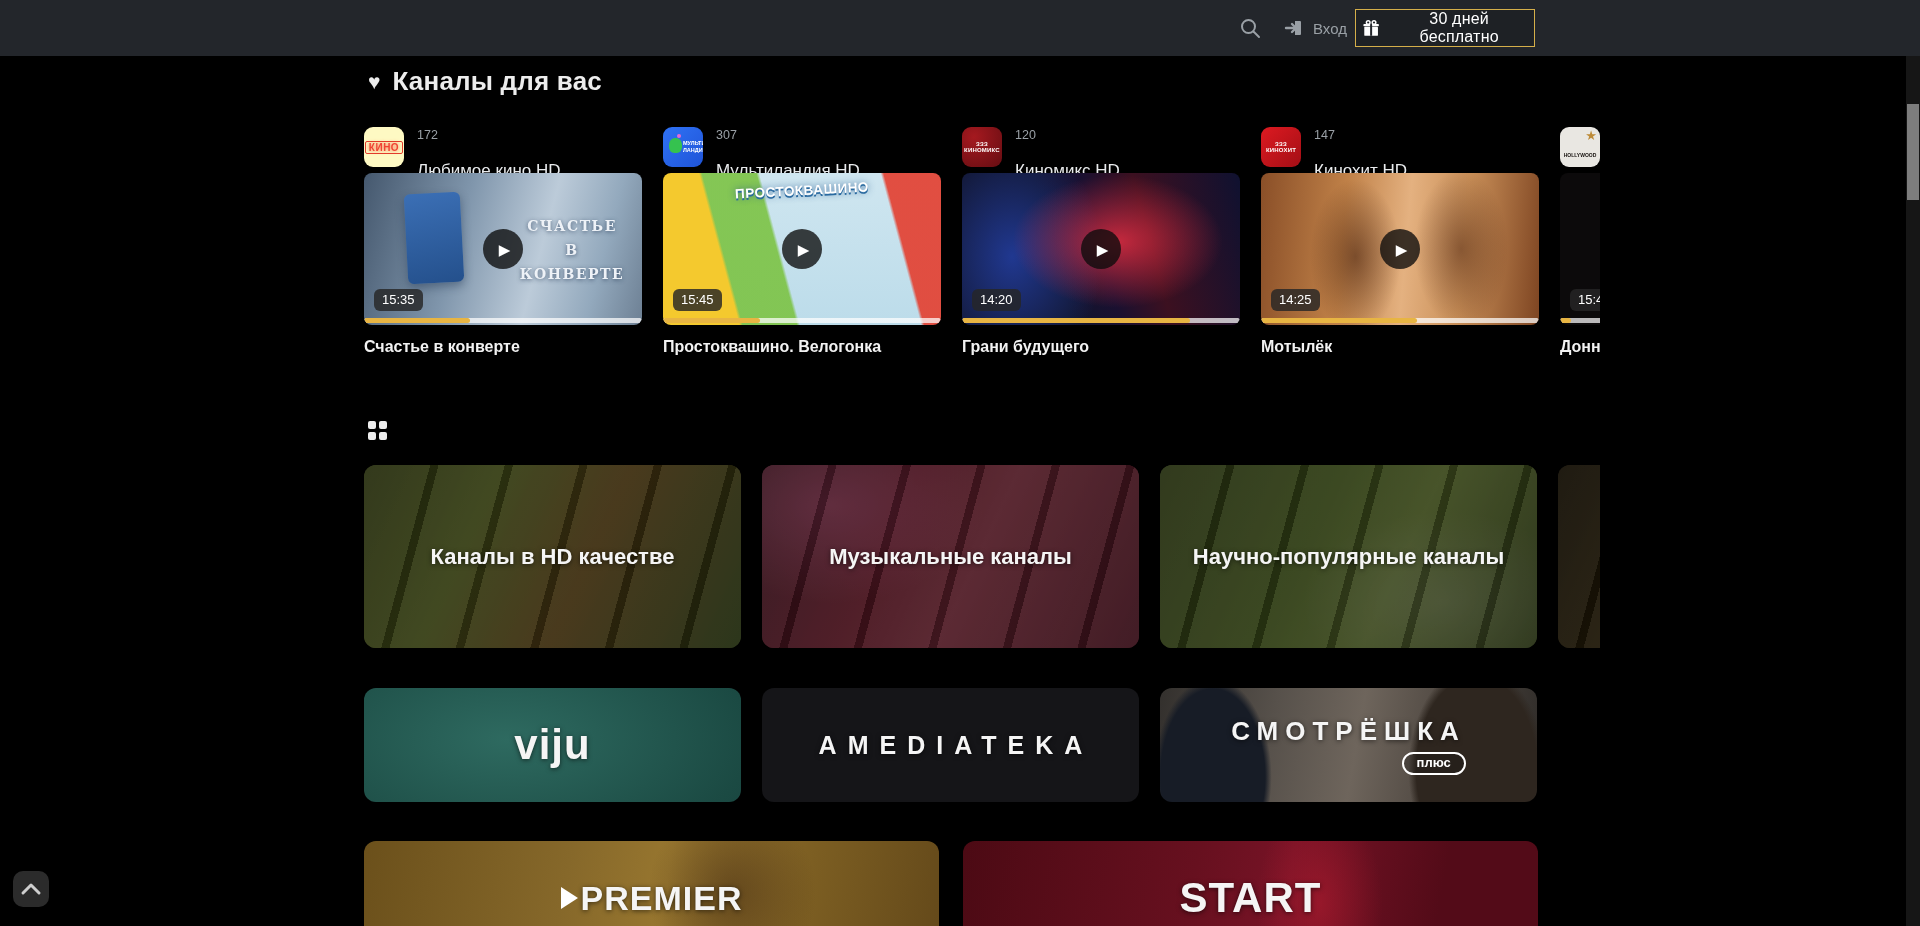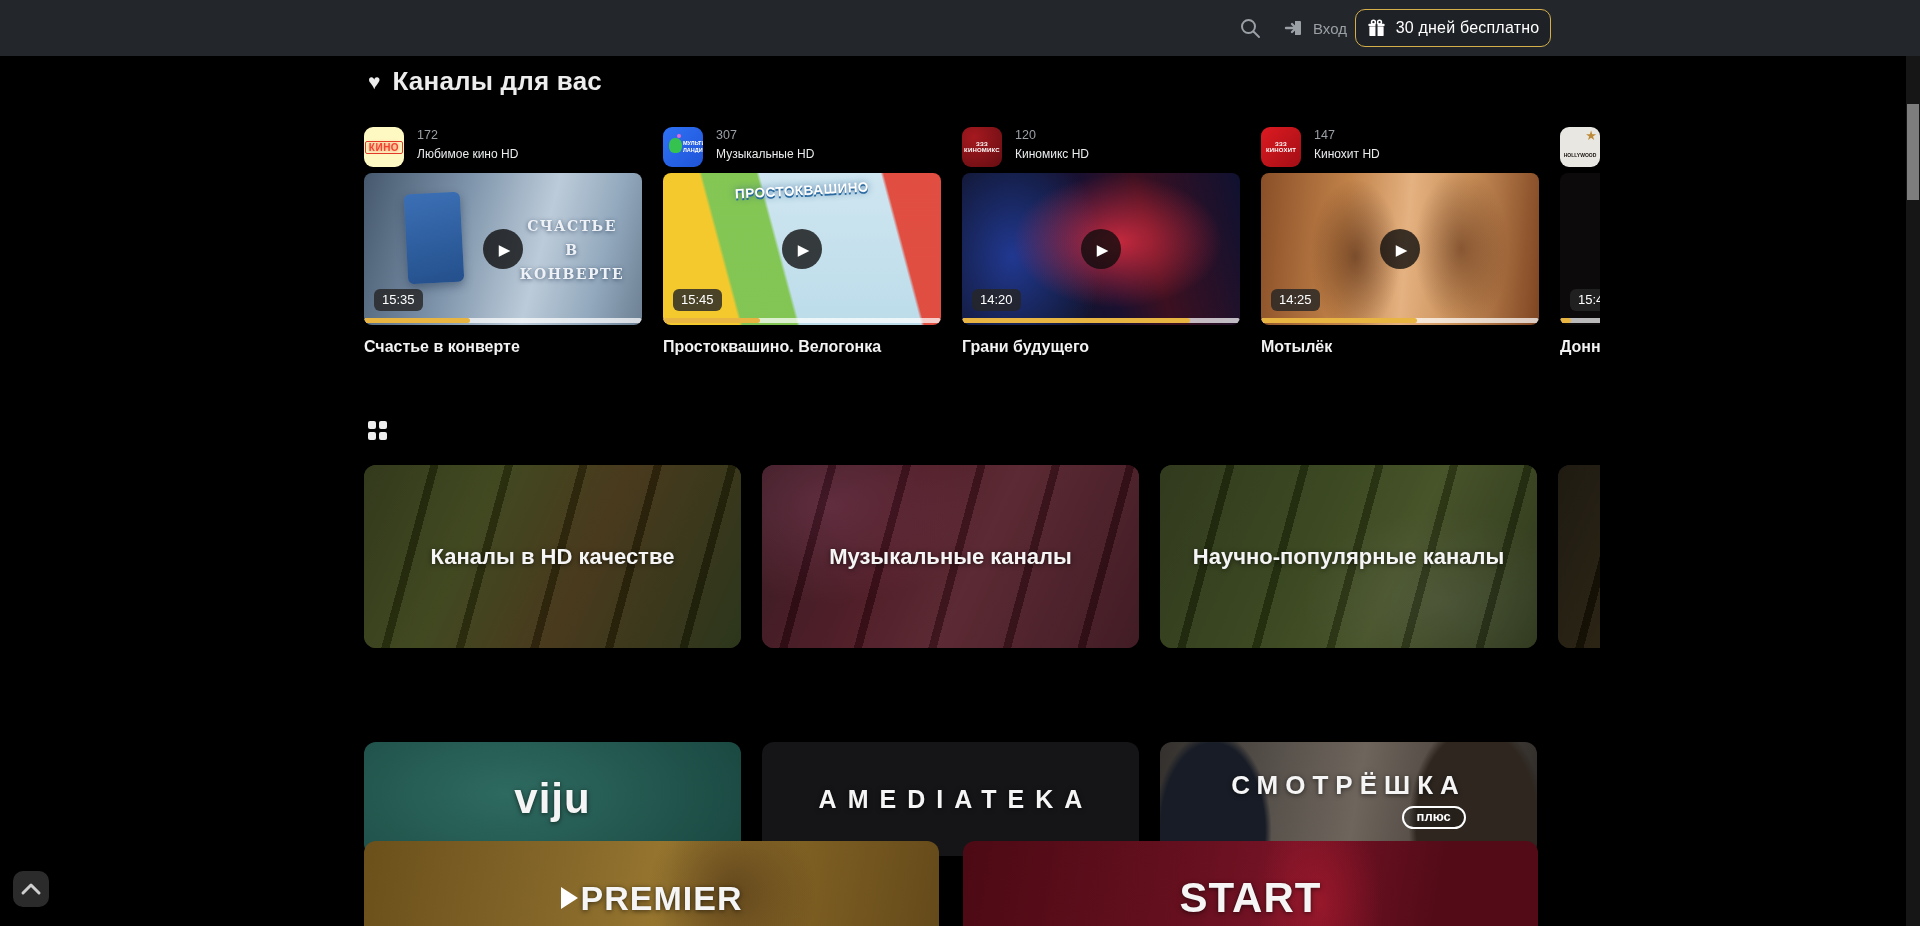--- a/index.html
+++ b/index.html
@@ -11,22 +11,22 @@
   .nav-menu{position:absolute;left:393px;top:0;height:56px;display:flex;align-items:center;gap:19px;}
   .nav-menu a{font-size:14px;color:#8a9097;text-decoration:none;position:relative;
               padding:18px 1px;font-weight:500;cursor:pointer;white-space:nowrap;}
   .nav-menu a.active{color:#fff;}
   .nav-menu a.active::after{content:"";position:absolute;left:0;right:0;bottom:12px;height:3px;
               border-radius:2px;background:#e7bd4e;}
   .nav-right-search{position:absolute;left:1236px;top:15px;width:28px;height:28px;background:none;border:none;
               cursor:pointer;padding:0;}
   .nav-login{position:absolute;left:1284px;top:0;height:56px;display:flex;align-items:center;gap:9px;cursor:pointer;}
   .nav-login .lbl{font-size:15px;color:#9aa0a6;}
-  .trial-btn{position:absolute;left:1355px;top:9px;width:196px;height:38px;border:1.5px solid #d5 af4a;
-             border:1.5px solid #d5af4a;border-radius:10px;background:rgba(0,0,0,0.12);
+  .trial-btn{position:absolute;left:1355px;top:9px;width:180px;height:38px;border:1.5px solid #d5 af4a;
+             border:1.5px solid #d5af4a;border-radius:0;background:rgba(0,0,0,0.12);
              display:flex;align-items:center;justify-content:center;gap:10px;cursor:pointer;}
   .trial-btn .lbl{font-size:16px;color:#fff;font-weight:500;letter-spacing:0.2px;}
 
   
   .sec-head{position:absolute;left:368px;display:flex;align-items:center;gap:12px;}
   .sec-title{font-size:26px;font-weight:700;color:#ededed;letter-spacing:0.2px;}
   .heart{font-size:21px;color:#ededed;line-height:1;}
   .grid-ic{display:grid;grid-template-columns:8px 8px;grid-template-rows:8px 8px;gap:3px;}
   .grid-ic span{background:#ededed;border-radius:2px;}
 
@@ -46,21 +46,21 @@
   .logo.l2 .blob{position:absolute;left:6px;top:11px;width:13px;height:15px;background:#35c24f;border-radius:45% 45% 40% 40%;}
   .logo.l2 .dot{position:absolute;left:14px;top:7px;width:4px;height:4px;border-radius:50%;background:#e86ad4;}
   .logo.l2 .t{position:absolute;left:20px;top:13px;width:19px;font-size:5.5px;font-weight:800;color:#fff;line-height:1.3;}
   .logo.l3{background:radial-gradient(circle at 30% 25%,#a5191f,#650d12);}
   .logo.l4{background:linear-gradient(135deg,#dd1a21,#a30e15);}
   .logo.l3 .t,.logo.l4 .t{font-size:6px;font-weight:800;color:#fff;letter-spacing:0.2px;width:38px;}
   .logo.l5{background:#e9e7e2;}
   .logo.l5 .star{position:absolute;top:1px;right:3px;font-size:13px;color:#bd8b38;}
   .logo.l5 .t{position:absolute;left:2px;bottom:9px;width:36px;font-size:5px;font-weight:800;color:#15100d;}
   .ch-num{font-size:12.5px;color:#9aa0a6;line-height:1;margin-top:2px;}
-  .ch-name{font-size:12px;color:#e9ebed;margin-top:6px;line-height:1;white-space:nowrap;}
+  .ch-name{font-size:17px;color:#e9ebed;margin-top:20px;line-height:1;white-space:nowrap;}
   .thumb{position:relative;margin-top:6px;width:278px;height:152px;border-radius:8px;overflow:hidden;cursor:pointer;}
   .thumb.v1{background:linear-gradient(105deg,#45586e,#8096ac 35%,#bccbd9 62%,#93a9bd 82%,#6d8094);}
   .thumb.v1 .mbox{position:absolute;left:42px;top:20px;width:56px;height:90px;border-radius:6px;
                   background:linear-gradient(170deg,#3b6fb5,#24508c);transform:rotate(-3deg);
                   box-shadow:0 4px 10px rgba(20,40,70,.4);}
   .thumb.v1 .cap{position:absolute;right:10px;top:42px;width:120px;text-align:center;
                  font-family:"DejaVu Serif",serif;font-size:14px;font-weight:700;letter-spacing:1.5px;
                  color:#eef2f7;line-height:1.7;white-space:pre-line;text-shadow:0 1px 4px rgba(25,45,75,.7);}
   .thumb.v2{background:
       linear-gradient(255deg,rgba(226,70,56,.95) 0 18%,transparent 19%),
@@ -201,21 +201,21 @@
 
       <div class="ch-card">
         <div class="ch-head">
           <div class="logo l2">
             <span class="blob"></span>
               <span class="dot"></span>
             <span class="t">МУЛЬТИ ЛАНДИЯ</span>
           </div>
           <div>
             <div class="ch-num">307</div>
-            <div class="ch-name">Музыкальные HD</div>
+            <div class="ch-name">Мультиландия HD</div>
           </div>
         </div>
         <div class="thumb v2">
           <div class="cap">ПРОСТОКВАШИНО</div>
           <div class="play">
               <span class="g">▶</span>
             </div>
           <span class="tstamp">15:45</span>
           <div class="pbar">
               <div class="fill" style="width: 35%;"></div>
@@ -311,21 +311,21 @@
       </div>
       <div class="col-card r1 cC tiles">
         <span class="lbl">Научно-популярные каналы</span>
       </div>
       <div class="col-card r1 cD tiles">
         <span class="lbl"></span>
       </div>
     </div>
   </div>
 
-  <div class="carousel" style="top:742px;height:114px;">
+  <div class="carousel" style="top:688px;height:114px;">
     <div class="car-inner">
       <div class="col-card r2 cViju">
         <span class="lbl">viju</span>
       </div>
       <div class="col-card r2 cAme">
         <span class="lbl">AMEDIATEKA</span>
       </div>
       <div class="col-card r2 cSmo">
         <span class="inner">
           <span class="lbl">СМОТРЁШКА</span>

